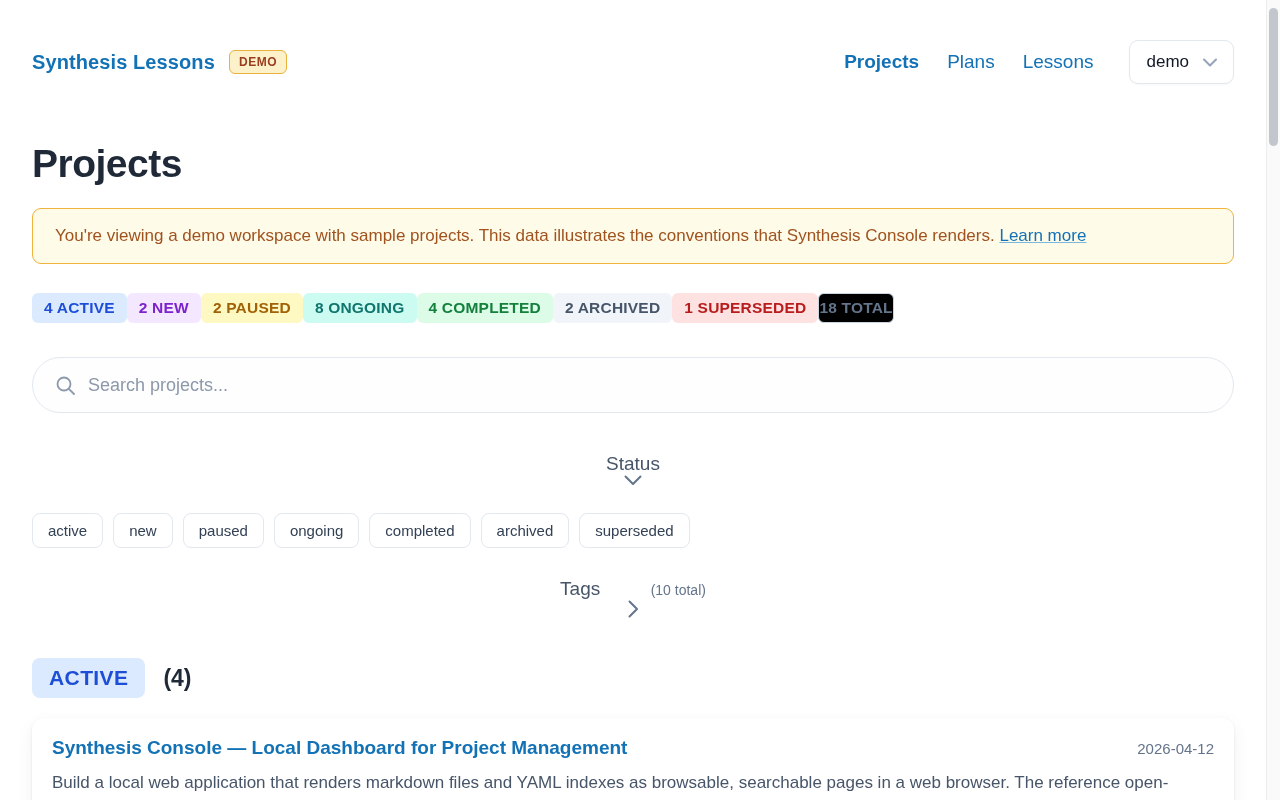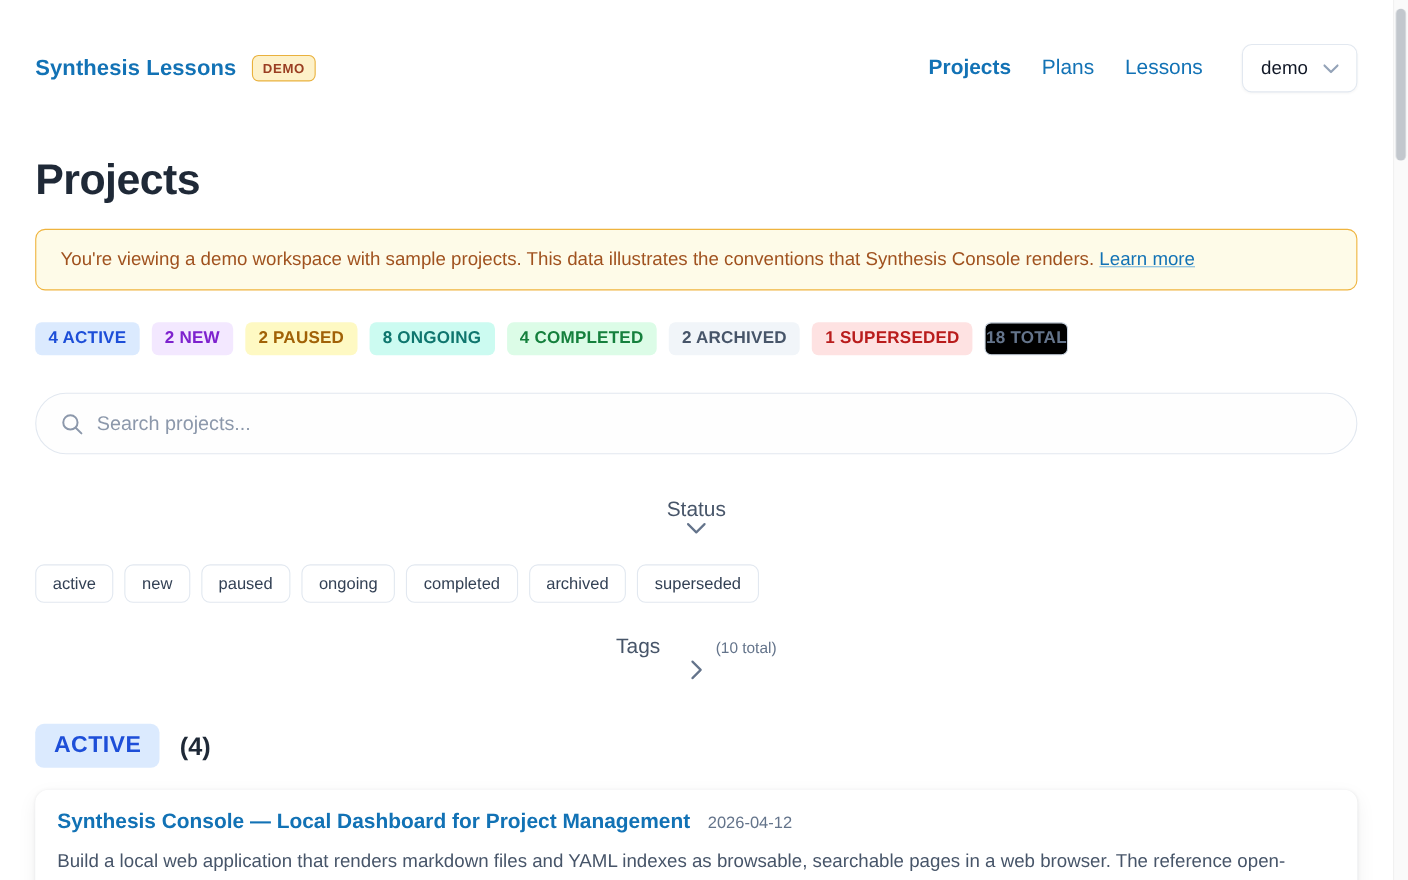--- a/index.html
+++ b/index.html
@@ -83,21 +83,20 @@
     color: #1272b5;
     text-decoration: underline;
     text-decoration-color: #7db8dc;
   }
 
   
   .summary-row {
     margin-top: 29px;
     display: flex;
     align-items: flex-end;
-    gap: 11px;
   }
   .sb {
     font-size: 15.5px;
     font-weight: 700;
     padding: 6px 12px;
     border-radius: 6px;
     letter-spacing: 0.2px;
     white-space: nowrap;
   }
   .sb-active     { background: #dbeafe; color: #1d4ed8; }
@@ -178,21 +177,21 @@
   .section-count { font-size: 23px; font-weight: 700; color: #1f2937; }
 
   
   .card {
     margin-top: 20px;
     background: #ffffff;
     border-radius: 12px;
     box-shadow: 0 1px 3px rgba(15,23,42,0.08), 0 6px 18px rgba(15,23,42,0.06);
     padding: 19px 20px;
   }
-  .card-top { display: flex; align-items: baseline; }
+  .card-top { display: flex; align-items: baseline; justify-content: space-between; }
   .card-title {
     font-size: 19px;
     font-weight: 700;
     color: #1272b5;
     text-decoration: none;
   }
   .card-date { font-size: 15px; color: #64748b; white-space: nowrap; margin-left: 16px; }
   .card-desc {
     margin-top: 10px;
     font-size: 17px;

